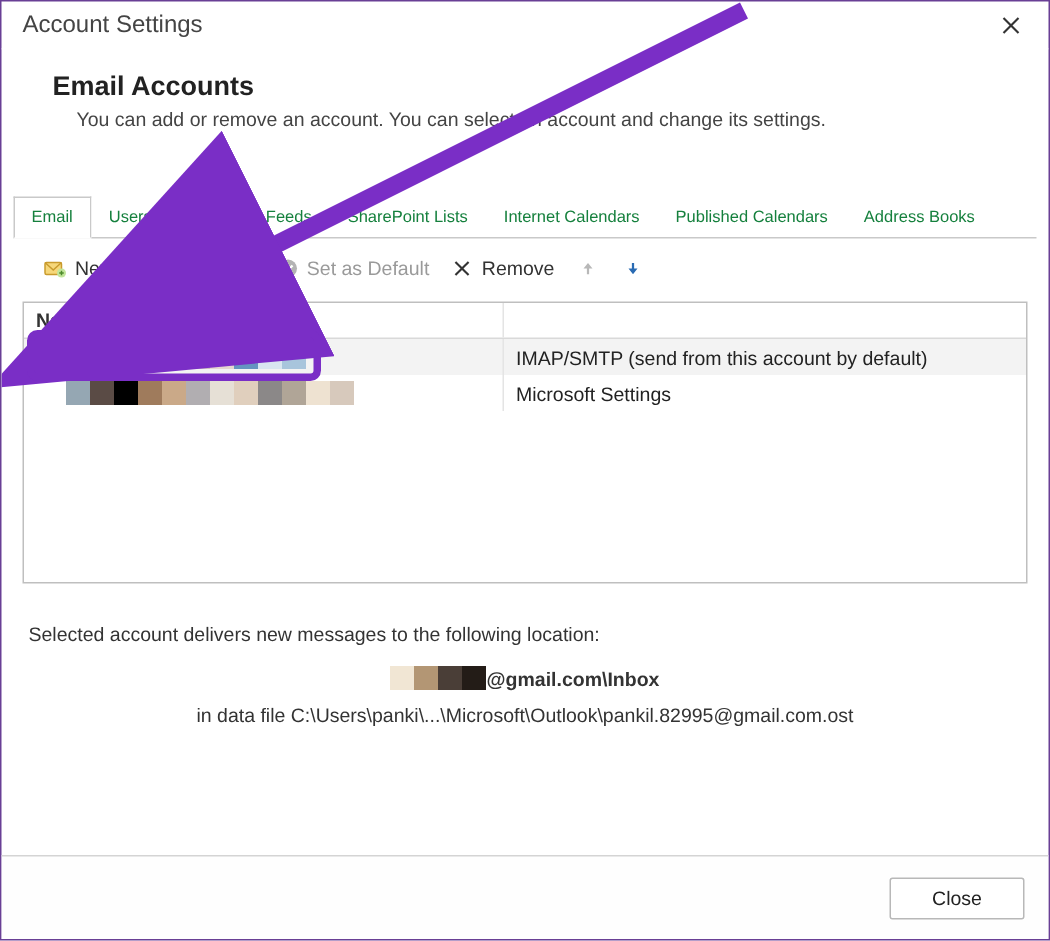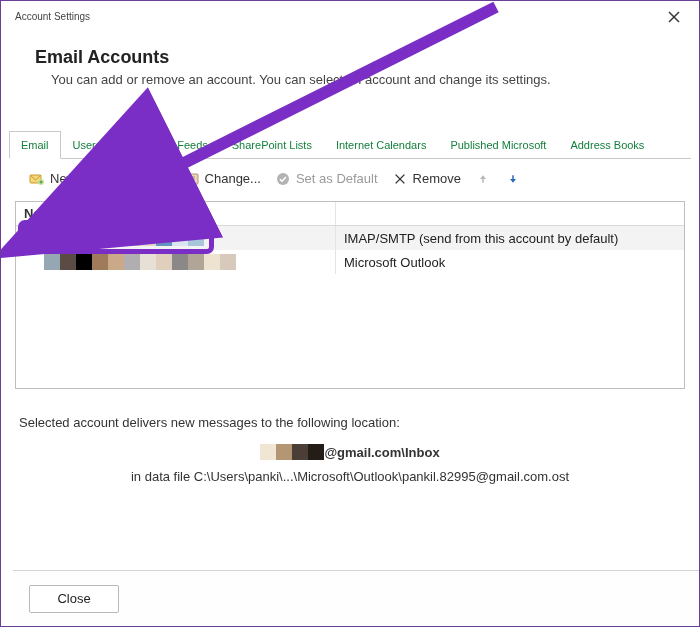--- a/index.html
+++ b/index.html
@@ -13,21 +13,21 @@
     border:1px solid #693f95;
     position:relative;
     overflow:hidden;
   }
   .title-bar {
     height:32px;
     display:flex; align-items:center;
     padding:0 8px 0 14px;
     border-bottom:1px solid #fff;
   }
-  .title-bar .title { font-size:10px; color:#444; }
+  .title-bar .title { font-size:16px; color:#444; }
   .title-bar .spacer { flex:1; }
   .title-bar .close-x {
     font-size:15px; color:#333;
     width:34px; height:32px; display:flex; align-items:center; justify-content:center;
     cursor:pointer;
   }
   .header {
     padding: 14px 28px 18px 34px;
   }
   .header .h1 {
@@ -106,24 +106,24 @@
     margin:26px 18px 0 18px;
     font-size:13px; color:#333;
   }
   .loc-title { margin-bottom:14px; }
   .loc-body { text-align:center; }
   .loc-main { display:inline-flex; align-items:center; gap:0; font-weight:400; }
   .loc-bold { font-weight:700; }
   .loc-path { margin-top:6px; color:#333; }
   .footer {
     position:absolute;
-    left:12px; right:0; bottom:0;
+    left:0; right:0; bottom:0;
     height:56px;
     border-top:1px solid #d4d4d4;
-    display:flex; justify-content:flex-start; align-items:center;
+    display:flex; justify-content:flex-end; align-items:center;
     padding:0 16px;
     background:#fefefe;
   }
   .btn-close {
     min-width:90px; height:28px;
     border:1px solid #b8b8b8;
     background:#fff;
     font-size:13px; color:#222;
     padding:0 16px;
     cursor:pointer;
@@ -158,21 +158,21 @@
   <div class="h1">Email Accounts</div>
   <div class="subtitle">You can add or remove an account. You can select an account and change its settings.</div>
 </div>
 
 <div class="tabs">
   <div class="tab active">Email</div>
   <div class="tab">Users Files</div>
   <div class="tab">RSS Feeds</div>
   <div class="tab">SharePoint Lists</div>
   <div class="tab">Internet Calendars</div>
-  <div class="tab">Published Microsoft</div>
+  <div class="tab">Published Calendars</div>
   <div class="tab">Address Books</div>
 </div>
 
 <div class="toolbar">
   <div class="tool-btn">
     <span class="tool-icon">
       <svg viewBox="0 0 16 16" width="16" height="16">
           <rect x="1" y="4" width="11" height="8" rx="1" fill="#f6d77a" stroke="#c99b2d"></rect>
           <path d="M1 4 L6.5 9 L12 4" fill="none" stroke="#c99b2d"></path>
           <circle cx="12" cy="11" r="3" fill="#c2e59a"></circle>
@@ -181,29 +181,20 @@
     </span>
     <span>New...</span>
   </div>
   <div class="tool-btn">
     <span class="tool-icon">
       <svg viewBox="0 0 16 16" width="16" height="16">
           <path d="M11.5 6.5a3 3 0 0 1-4 3L3 14l-1-1 4.5-4.5a3 3 0 1 1 5-2z" fill="#7a7a7a"></path>
         </svg>
     </span>
     <span>Repair...</span>
-  </div>
-  <div class="tool-btn">
-    <span class="tool-icon">
-      <svg viewBox="0 0 16 16" width="16" height="16">
-          <rect x="2" y="3" width="12" height="10" rx="1" fill="#ead6c0" stroke="#b59070"></rect>
-          <path d="M5 6h6M5 8h6M5 10h4" stroke="#b59070" stroke-width="1"></path>
-        </svg>
-    </span>
-    <span>Change...</span>
   </div>
   <div class="tool-btn disabled">
     <span class="tool-icon">
       <svg viewBox="0 0 16 16" width="16" height="16">
           <circle cx="8" cy="8" r="6" fill="#b3b3b3"></circle>
           <path d="M5 8.2l2 2 4-4.2" stroke="#fff" stroke-width="1.6" fill="none"></path>
         </svg>
     </span>
     <span>Set as Default</span>
   </div>
@@ -270,21 +261,21 @@
           <span style="width:16px;background:#caa988"></span>
           <span style="width:16px;background:#b1aeb1"></span>
           <span style="width:16px;background:#e6e0d6"></span>
           <span style="width:16px;background:#e0cfbd"></span>
           <span style="width:16px;background:#8b8888"></span>
           <span style="width:16px;background:#b0a597"></span>
           <span style="width:16px;background:#eee2d1"></span>
           <span style="width:16px;background:#d7c9bc"></span>
         </span>
       </div>
-      <div class="col col-type">Microsoft Outlook</div>
+      <div class="col col-type">Microsoft Settings</div>
     </div>
   </div>
 </div>
 
 <div class="location">
   <div class="loc-title">Selected account delivers new messages to the following location:</div>
   <div class="loc-body">
     <div class="loc-main">
       <span class="pixelated">
         <span style="width:16px;background:#f1e6d4"></span>

